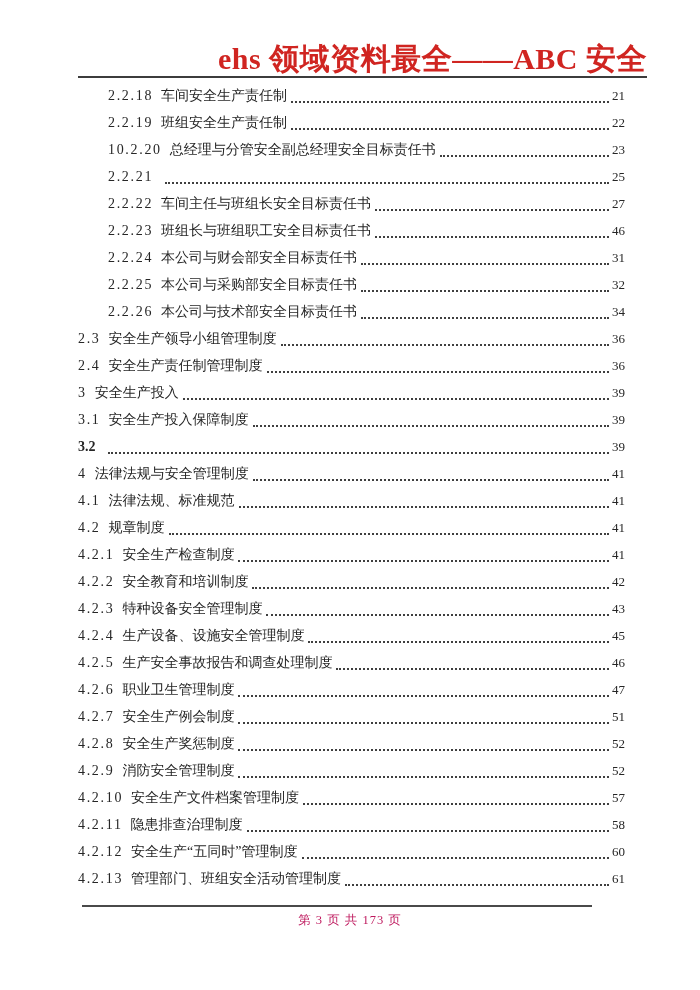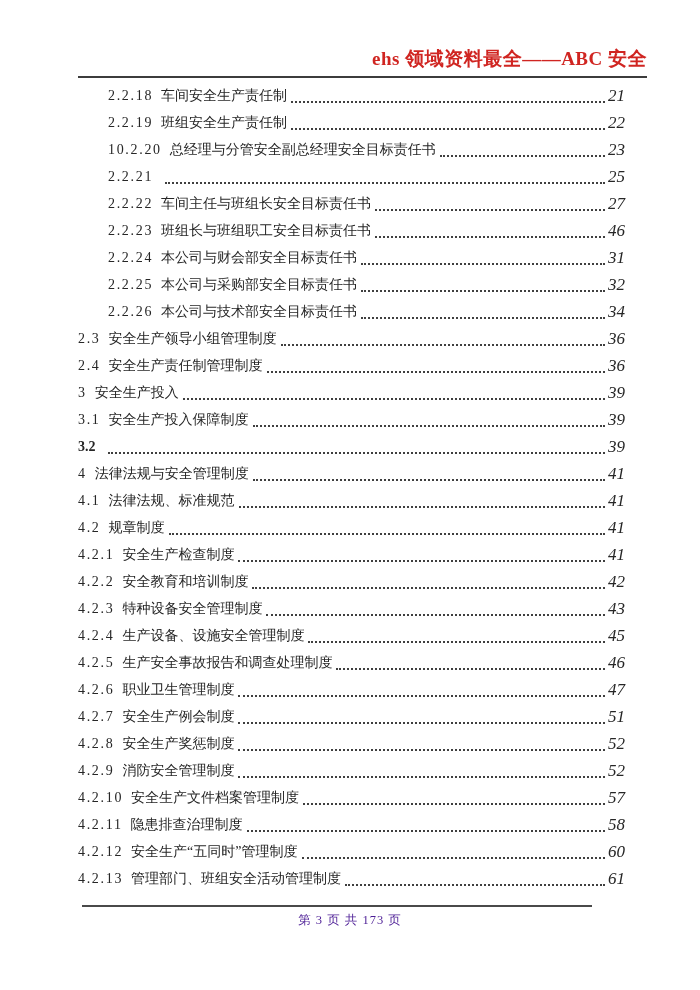--- a/index.html
+++ b/index.html
@@ -23,21 +23,21 @@
   
   .header {
     margin-left: 78px;
     margin-right: 53px;
     padding-top: 44px;
     padding-bottom: 2px;
     border-bottom: 2px solid #3c3c3c;
   }
   .header-title {
     text-align: right;
-    font-size: 19px;
+    font-size: 30px;
     font-weight: bold;
     line-height: 30px;
     letter-spacing: 0.5px;
     white-space: nowrap;
   }
   
   .toc {
     margin: 4px 75px 0 78px; 
   }
   .toc-row {
@@ -65,38 +65,37 @@
   }
   .toc-leader {
     flex: 1;
     align-self: flex-end;
     border-bottom: 2px dotted #3f3f3f;
     margin: 0 3px 6px 4px;
     min-width: 10px;
   }
   .toc-page {
     white-space: nowrap;
-    font-size: 17px;
-    font-style: italic;
+    font-size: 13px;
   }
   
   .footer {
     margin-top: 13px;
   }
   .footer-rule {
     margin-left: 82px;
     width: 510px;
     border-top: 2px solid #4a4a4a;
   }
   .footer-text {
     margin-top: 5px;
     text-align: center;
     font-size: 12.5px;
     letter-spacing: 1px;
-    color: #4c1d95;
+    color: #be185d;
   }
 </style>
 </head>
 <body>
 
 <div class="page">
 
   <div class="header">
     <div class="header-title" style="color: rgb(208, 37, 33);">ehs 领域资料最全——ABC 安全</div>
   </div>

